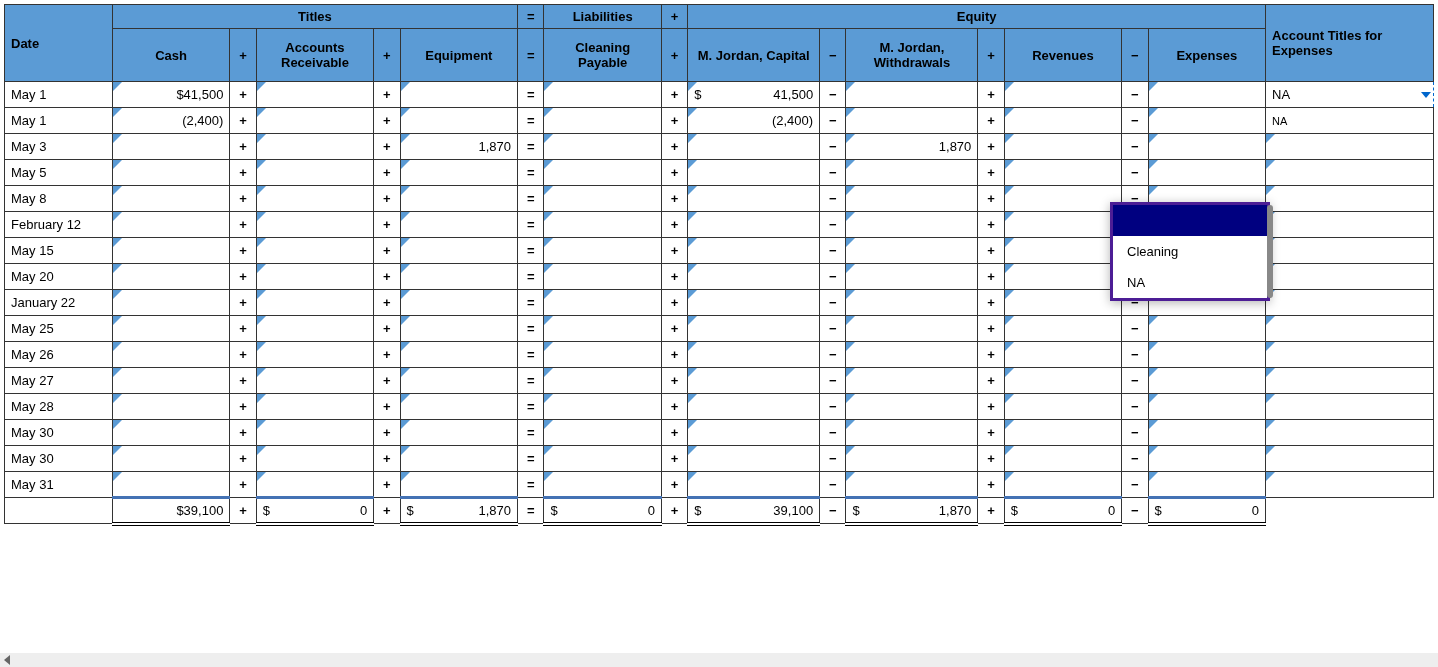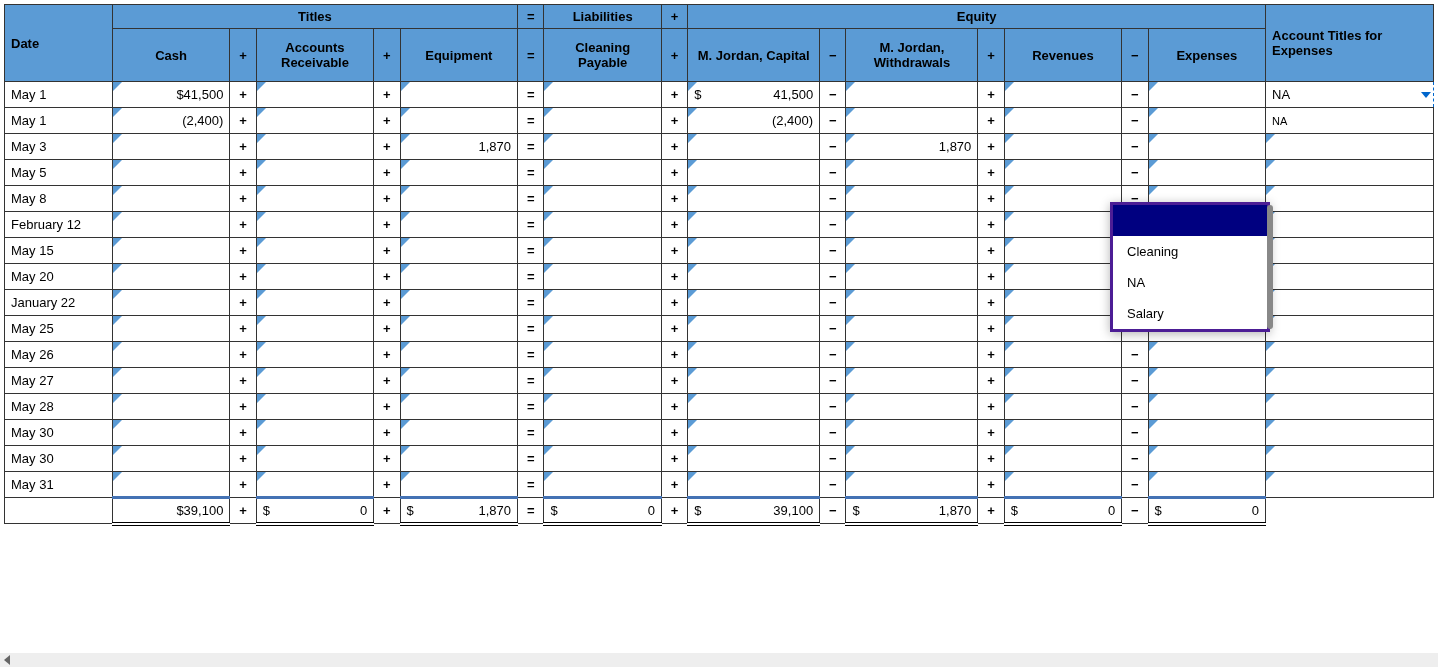--- a/index.html
+++ b/index.html
@@ -481,20 +481,19 @@
   <td style="border:none;background:transparent"></td>
       </tr>
     </tbody>
 </table>
 
 <div class="dropdown-menu">
   <div id="dopts">
       <div class="opt highlighted">&nbsp;</div>
       <div class="opt">Cleaning</div>
       <div class="opt">NA</div>
-      <div class="opt">Salary</div>
     </div>
   <div class="scrollbar-vert"></div>
 </div>
 
 <div class="scroll-container">
   <div class="scroll-left-arrow"></div>
 </div>
 
 </body></html>

